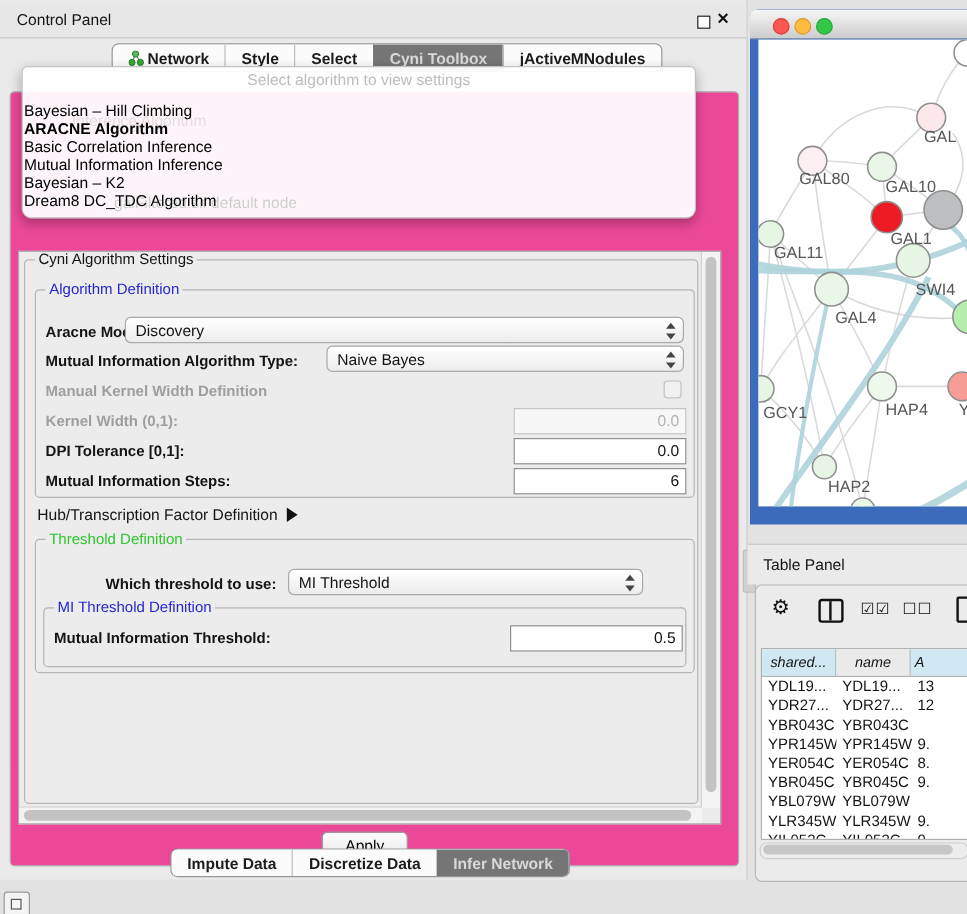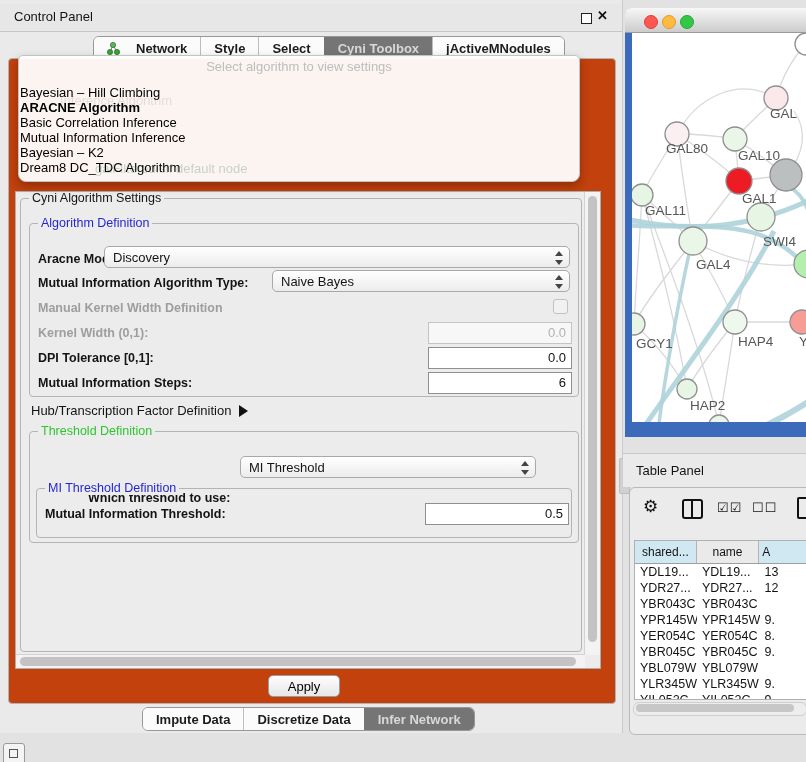--- a/index.html
+++ b/index.html
@@ -6,25 +6,25 @@
   .screen{position:relative;width:806px;height:762px;background:#e2e2e2;
           font-family:"Liberation Sans",sans-serif;overflow:hidden;color:#141414;}
   
   .cp{position:absolute;left:0;top:0;width:622px;height:733px;background:#eaeaea;border-right:1px solid #cacaca;}
   .cp-titlebar{position:absolute;left:0;top:4px;width:622px;height:27px;background:#e7e7e7;border-bottom:1px solid #c6c6c6;}
   .cp-title{position:absolute;left:14px;top:5px;font-size:13px;}
   .float-btn{position:absolute;left:581px;top:9px;width:9px;height:9px;border:1.6px solid #222;background:#fff;}
   .close-btn{position:absolute;left:597px;top:4px;font-size:13px;font-weight:bold;color:#111;}
   
   .seg{position:absolute;display:flex;height:22px;border:1px solid #979797;border-radius:6px;overflow:hidden;background:#fbfbfb;}
-  .seg-tab{display:flex;align-items:center;gap:16px;padding:0 13px;font-size:13px;font-weight:bold;color:#1c1c1c;background:#fbfbfb;border-left:1px solid #bdbdbd;white-space:nowrap;}
+  .seg-tab{display:flex;align-items:center;gap:3px;padding:0 13px;font-size:13px;font-weight:bold;color:#1c1c1c;background:#fbfbfb;border-left:1px solid #bdbdbd;white-space:nowrap;}
   .seg-tab:first-child{border-left:none;}
   .seg-tab.sel{background:#757575;color:#d9d9d9;border-left-color:#757575;}
   
-  .content{position:absolute;left:8px;top:58px;width:606px;height:644px;background:#c2410c;border:1px solid #b3b3b3;border-radius:4px;}
+  .content{position:absolute;left:8px;top:76px;width:606px;height:644px;background:#ec4899;border:1px solid #b3b3b3;border-radius:4px;}
   
   .popup{position:absolute;left:18px;top:55px;width:560px;height:125px;background:rgba(255,255,255,0.94);
          border:1px solid #c3c3c3;border-radius:5px 5px 8px 8px;box-shadow:0 4px 10px rgba(0,0,0,0.28);z-index:30;}
   .popup-header{position:relative;z-index:32;text-align:center;margin-top:3px;font-size:13px;color:#bdbdbd;}
   .dd-list{position:relative;z-index:32;margin-top:11px;}
   .dd-item{height:15px;line-height:15px;padding-left:1px;font-size:13px;color:#000;}
   .dd-sel{font-weight:bold;}
   .ghost{position:absolute;z-index:31;font-size:13px;color:#333;pointer-events:none;}
   
   .scrollpane{position:absolute;left:6px;top:132px;width:584px;height:476px;border:1px solid #adadad;background:#ececec;overflow:hidden;}
@@ -69,21 +69,21 @@
   .tp-titlebar{position:absolute;left:623px;top:453px;width:183px;height:33px;background:#eaeaea;border-top:1px solid #c8c8c8;}
   .tp-title{position:absolute;left:13px;top:9px;font-size:13px;}
   .tp-box{position:absolute;left:629px;top:487px;width:177px;height:246px;background:#ebebeb;border:1px solid #b9b9b9;border-radius:6px 0 0 6px;overflow:hidden;}
   .ticon{position:absolute;font-size:17px;color:#111;}
   .checks{font-size:13px;letter-spacing:1px;}
   .pane-icon{position:absolute;width:17px;height:16px;border:2.4px solid #111;border-radius:3px;}
   .pane-icon:before{content:"";position:absolute;left:6.5px;top:0;width:2.4px;height:16px;background:#111;}
   .page-icon{position:absolute;width:14px;height:18px;border:2.4px solid #111;border-radius:2px;}
   .tbl{position:absolute;left:4px;top:52px;width:173px;height:158px;background:#fff;border:1px solid #b0b0b0;overflow:hidden;}
   .thead{display:flex;height:22px;border-bottom:1px solid #9f9f9f;}
-  .th{box-sizing:border-box;border-right:1px solid #b4b4b4;font-size:12px;text-align:center;line-height:22px;overflow:hidden;white-space:nowrap;}
+  .th{box-sizing:border-box;border-right:1px solid #b4b4b4;font-size:12px;text-align:center;line-height:22px;overflow:hidden;white-space:nowrap;font-style:italic;}
   .th0{width:77px;background:#cfe8f2;}
   .th1{width:78px;background:#eaeaea;}
   .th2{width:60px;background:#cfe8f2;text-align:left;padding-left:3px;}
   .tr{display:flex;height:16px;line-height:16px;font-size:12.5px;}
   .td{box-sizing:border-box;overflow:hidden;white-space:nowrap;padding-left:5px;}
   .td0{width:77px;}.td1{width:78px;}.td2{width:60px;}
   .tp-hscroll{position:absolute;left:3px;top:214px;width:172px;height:12px;background:#ededed;border:1px solid #cfcfcf;border-radius:6px;}
   .tp-hscroll .thumb{position:absolute;left:2px;top:1px;width:158px;height:8px;background:#c7c7c7;border-radius:4px;}
 </style>
 </head>
@@ -158,21 +158,21 @@
             <div class="field" style="left:398px;top:148px;width:137px;">6</div>
           </div>
 
           <div class="lbl" style="left:10px;top:204px;font-size:13px;">
             <span>Hub/Transcription Factor Definition</span><span class="tri-right"></span>
           </div>
 
           <div class="group" style="left:8px;top:232px;width:548px;height:110px;">
             <span class="legend green">Threshold Definition</span>
 
-            <div class="lbl b" style="left:58px;top:30px;margin-top:29px;">Which threshold to use:</div>
+            <div class="lbl b" style="left:58px;top:30px;">Which threshold to use:</div>
             <div class="combo" style="left:210px;top:24px;width:296px;">
               <span>MI Threshold</span>
               <span class="spin"></span>
             </div>
 
             <div class="group" style="left:6px;top:56px;width:534px;height:48px;">
               <span class="legend blue">MI Threshold Definition</span>
               <div class="lbl b" style="left:8px;top:18px;">Mutual Information Threshold:</div>
               <div class="field" style="left:388px;top:14px;width:137px;">0.5</div>
             </div>

